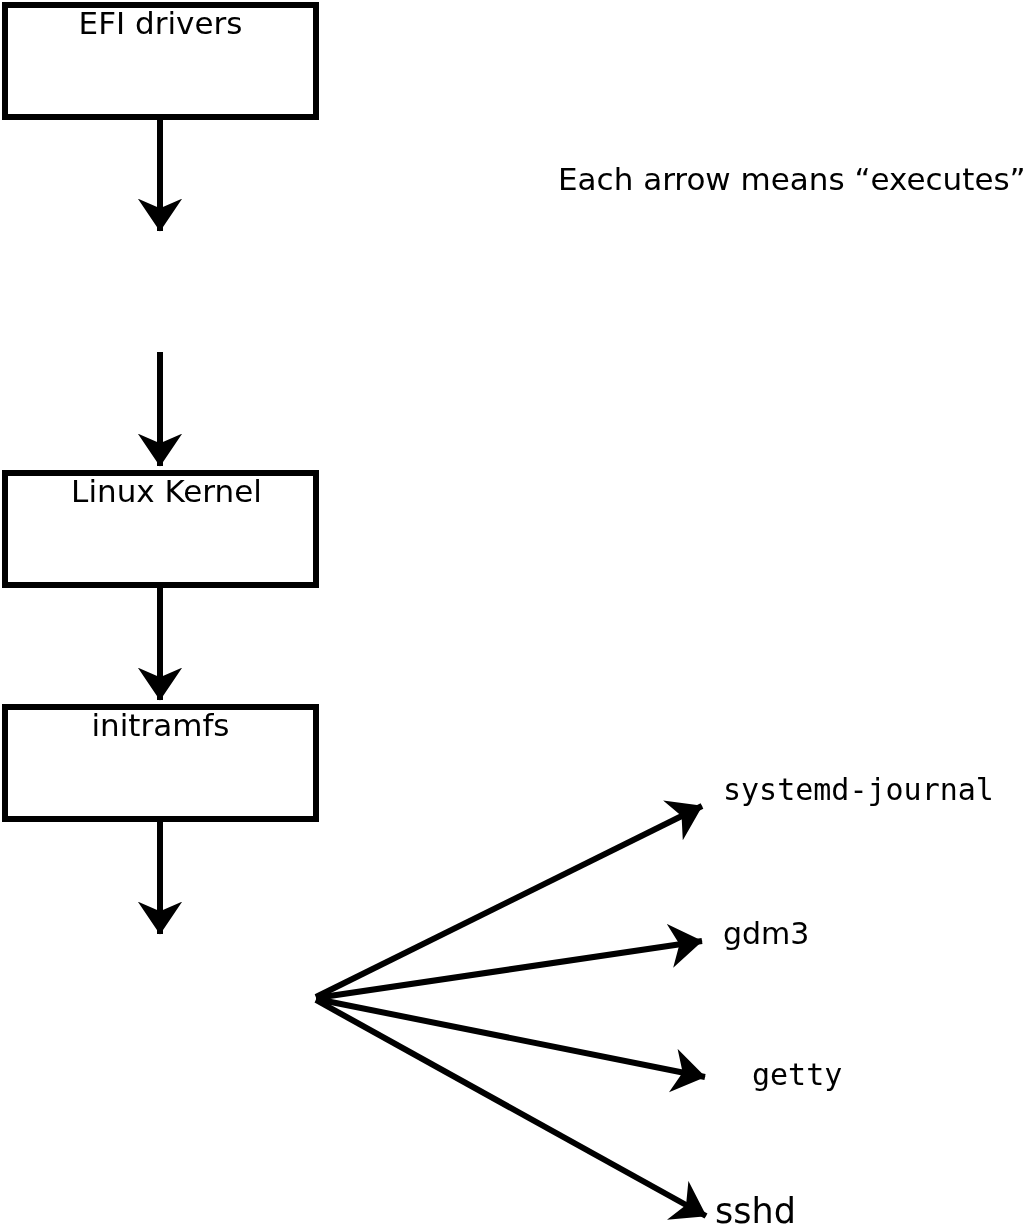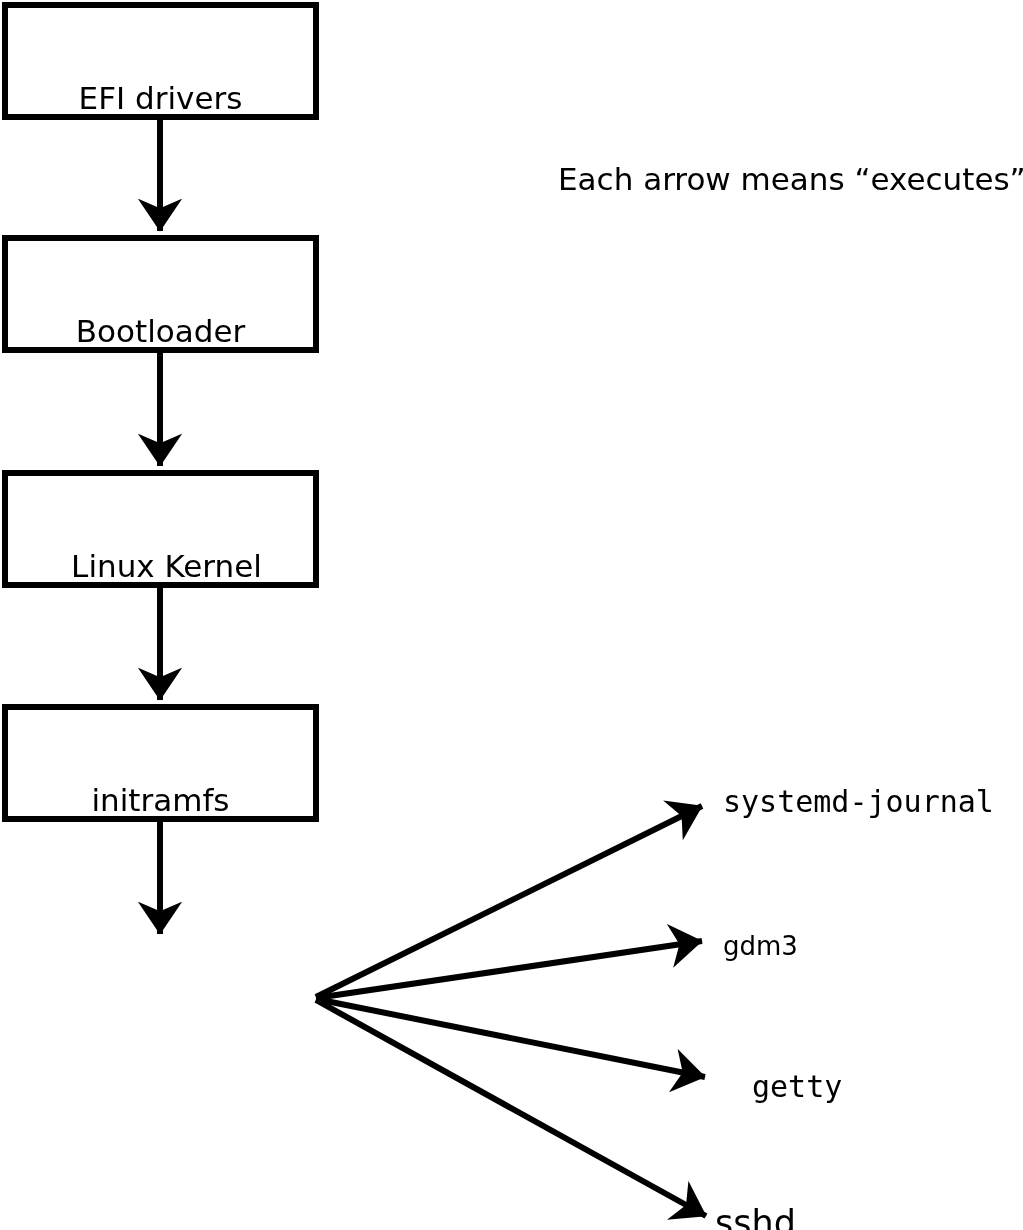--- a/index.html
+++ b/index.html
@@ -27,42 +27,41 @@
   }
   .node {
     position: absolute;
     left: 2px;
     width: 317px;
     height: 118px;
     box-sizing: border-box;
     border: 6px solid #000000;
     background: #ffffff;
     display: flex;
-    align-items: flex-end;
+    align-items: flex-start;
     justify-content: center;
     font-size: 31px;
     line-height: 1;
     white-space: nowrap;
   }
   .node-efi        { top: 2px; }
   .node-bootloader { top: 235px; }
   .node-kernel     { top: 470px; padding-left: 12px; }
   .node-initramfs  { top: 704px; }
   .node-systemd    { top: 938px; }
 
   .proc-label {
     position: absolute;
     transform: translateY(-50%);
     white-space: nowrap;
     line-height: 1;
-    margin-top: 12px;
   }
   .mono { font-family: "DejaVu Sans Mono", monospace; }
   .proc-journal { left: 723px; top: 790px;  font-size: 30px; }
-  .proc-gdm3    { left: 723px; top: 934px;  font-size: 26px; }
+  .proc-gdm3    { left: 723px; top: 934px;  font-size: 30px; }
   .proc-getty   { left: 752px; top: 1075px; font-size: 30px; }
   .proc-sshd    { left: 715px; top: 1211px; font-size: 35px; }
 
   .caption {
     position: absolute;
     left: 558px;
     top: 162px;
     font-size: 31px;
     line-height: 1.1;
     white-space: nowrap;
@@ -87,23 +86,20 @@
 
     <line x1="316" y1="997" x2="702" y2="806" stroke="#000000" stroke-width="6" marker-end="url(#stealth)"></line>
     <line x1="316" y1="998" x2="702" y2="941" stroke="#000000" stroke-width="6" marker-end="url(#stealth)"></line>
     <line x1="316" y1="999" x2="705" y2="1077" stroke="#000000" stroke-width="6" marker-end="url(#stealth)"></line>
     <line x1="316" y1="1000" x2="706" y2="1216" stroke="#000000" stroke-width="6" marker-end="url(#stealth)"></line>
   </svg>
 
   <div class="node node-efi">
     <span>EFI drivers</span>
   </div>
-  <div class="node node-bootloader">
-    <span>Bootloader</span>
-  </div>
   <div class="node node-kernel">
     <span>Linux Kernel</span>
   </div>
   <div class="node node-initramfs">
     <span>initramfs</span>
   </div>
 
   <div class="proc-label proc-journal mono">systemd-journal</div>
   <div class="proc-label proc-gdm3">gdm3</div>
   <div class="proc-label proc-getty mono">getty</div>

